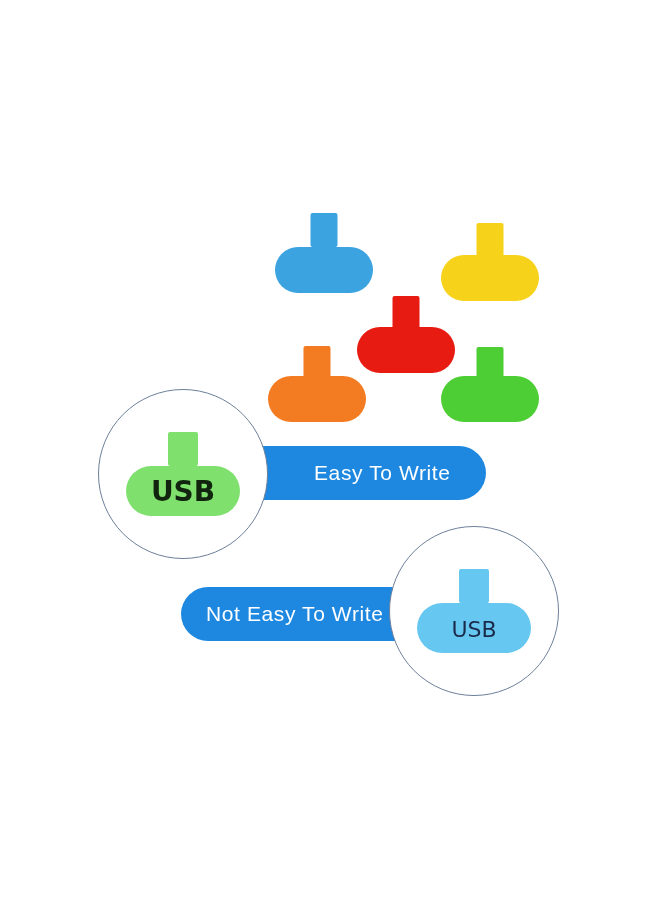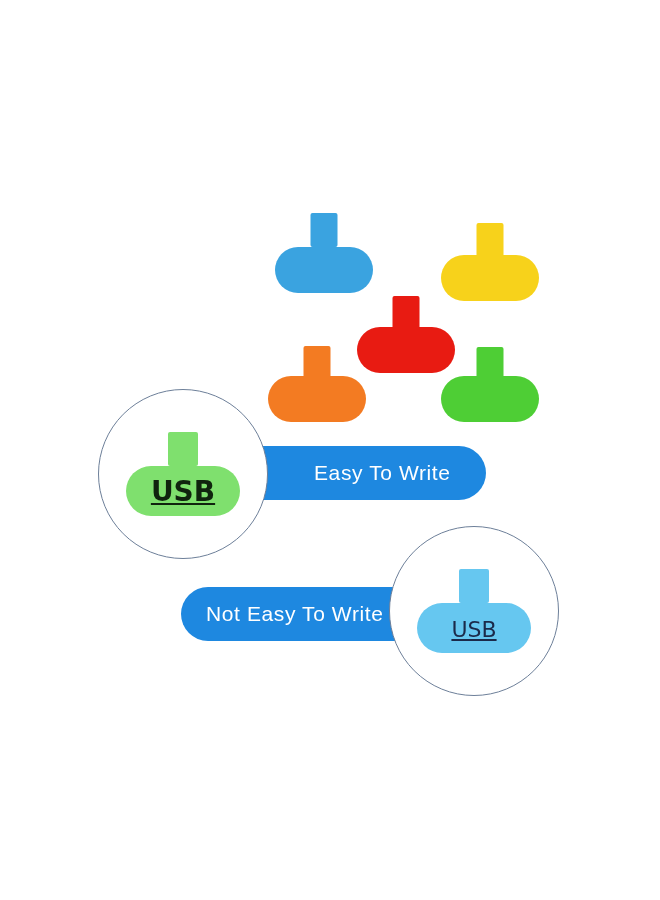--- a/index.html
+++ b/index.html
@@ -3,21 +3,21 @@
   <meta charset="utf-8">
   <style>
     html, body { margin: 0; padding: 0; background: #ffffff; }
     body { width: 660px; height: 900px; position: relative; overflow: hidden; font-family: "Liberation Sans", sans-serif; }
     .tag { position: absolute; }
     .tag .stem { position: absolute; left: 50%; transform: translateX(-50%); top: 0; width: 27px; height: 34px; border-radius: 2px; }
     .tag .body { position: absolute; left: 0; bottom: 0; width: 100%; height: 46px; border-radius: 23px; }
     .pill { position: absolute; height: 54px; background: #1e88e0; border-radius: 27px; color: #fff; font-size: 21px; letter-spacing: 0.6px; display: flex; align-items: center; }
     .circle { position: absolute; border: 1px solid #6d7f99; border-radius: 50%; background: #fff; box-sizing: border-box; }
     .circle .tag { left: 50%; top: 50%; transform: translate(-50%, -50%); }
-    .hand { position: absolute; left: 0; right: 0; bottom: 6px; text-align: center; font-family: "DejaVu Sans", sans-serif; font-weight: bold; text-decoration: underline; }
+    .hand { position: absolute; left: 0; right: 0; bottom: 6px; text-align: center; font-family: "DejaVu Sans", sans-serif; font-weight: bold; }
   </style>
 </head>
 <body>
 
 <div class="tag" style="left:275px;top:213px;width:98px;height:80px;">
   <div class="stem" style="background:#3aa3e0;"></div>
     <div class="body" style="background:#3aa3e0;"></div>
 </div>
 <div class="tag" style="left:441px;top:223px;width:98px;height:78px;">
   <div class="stem" style="background:#f7d21b;"></div>

